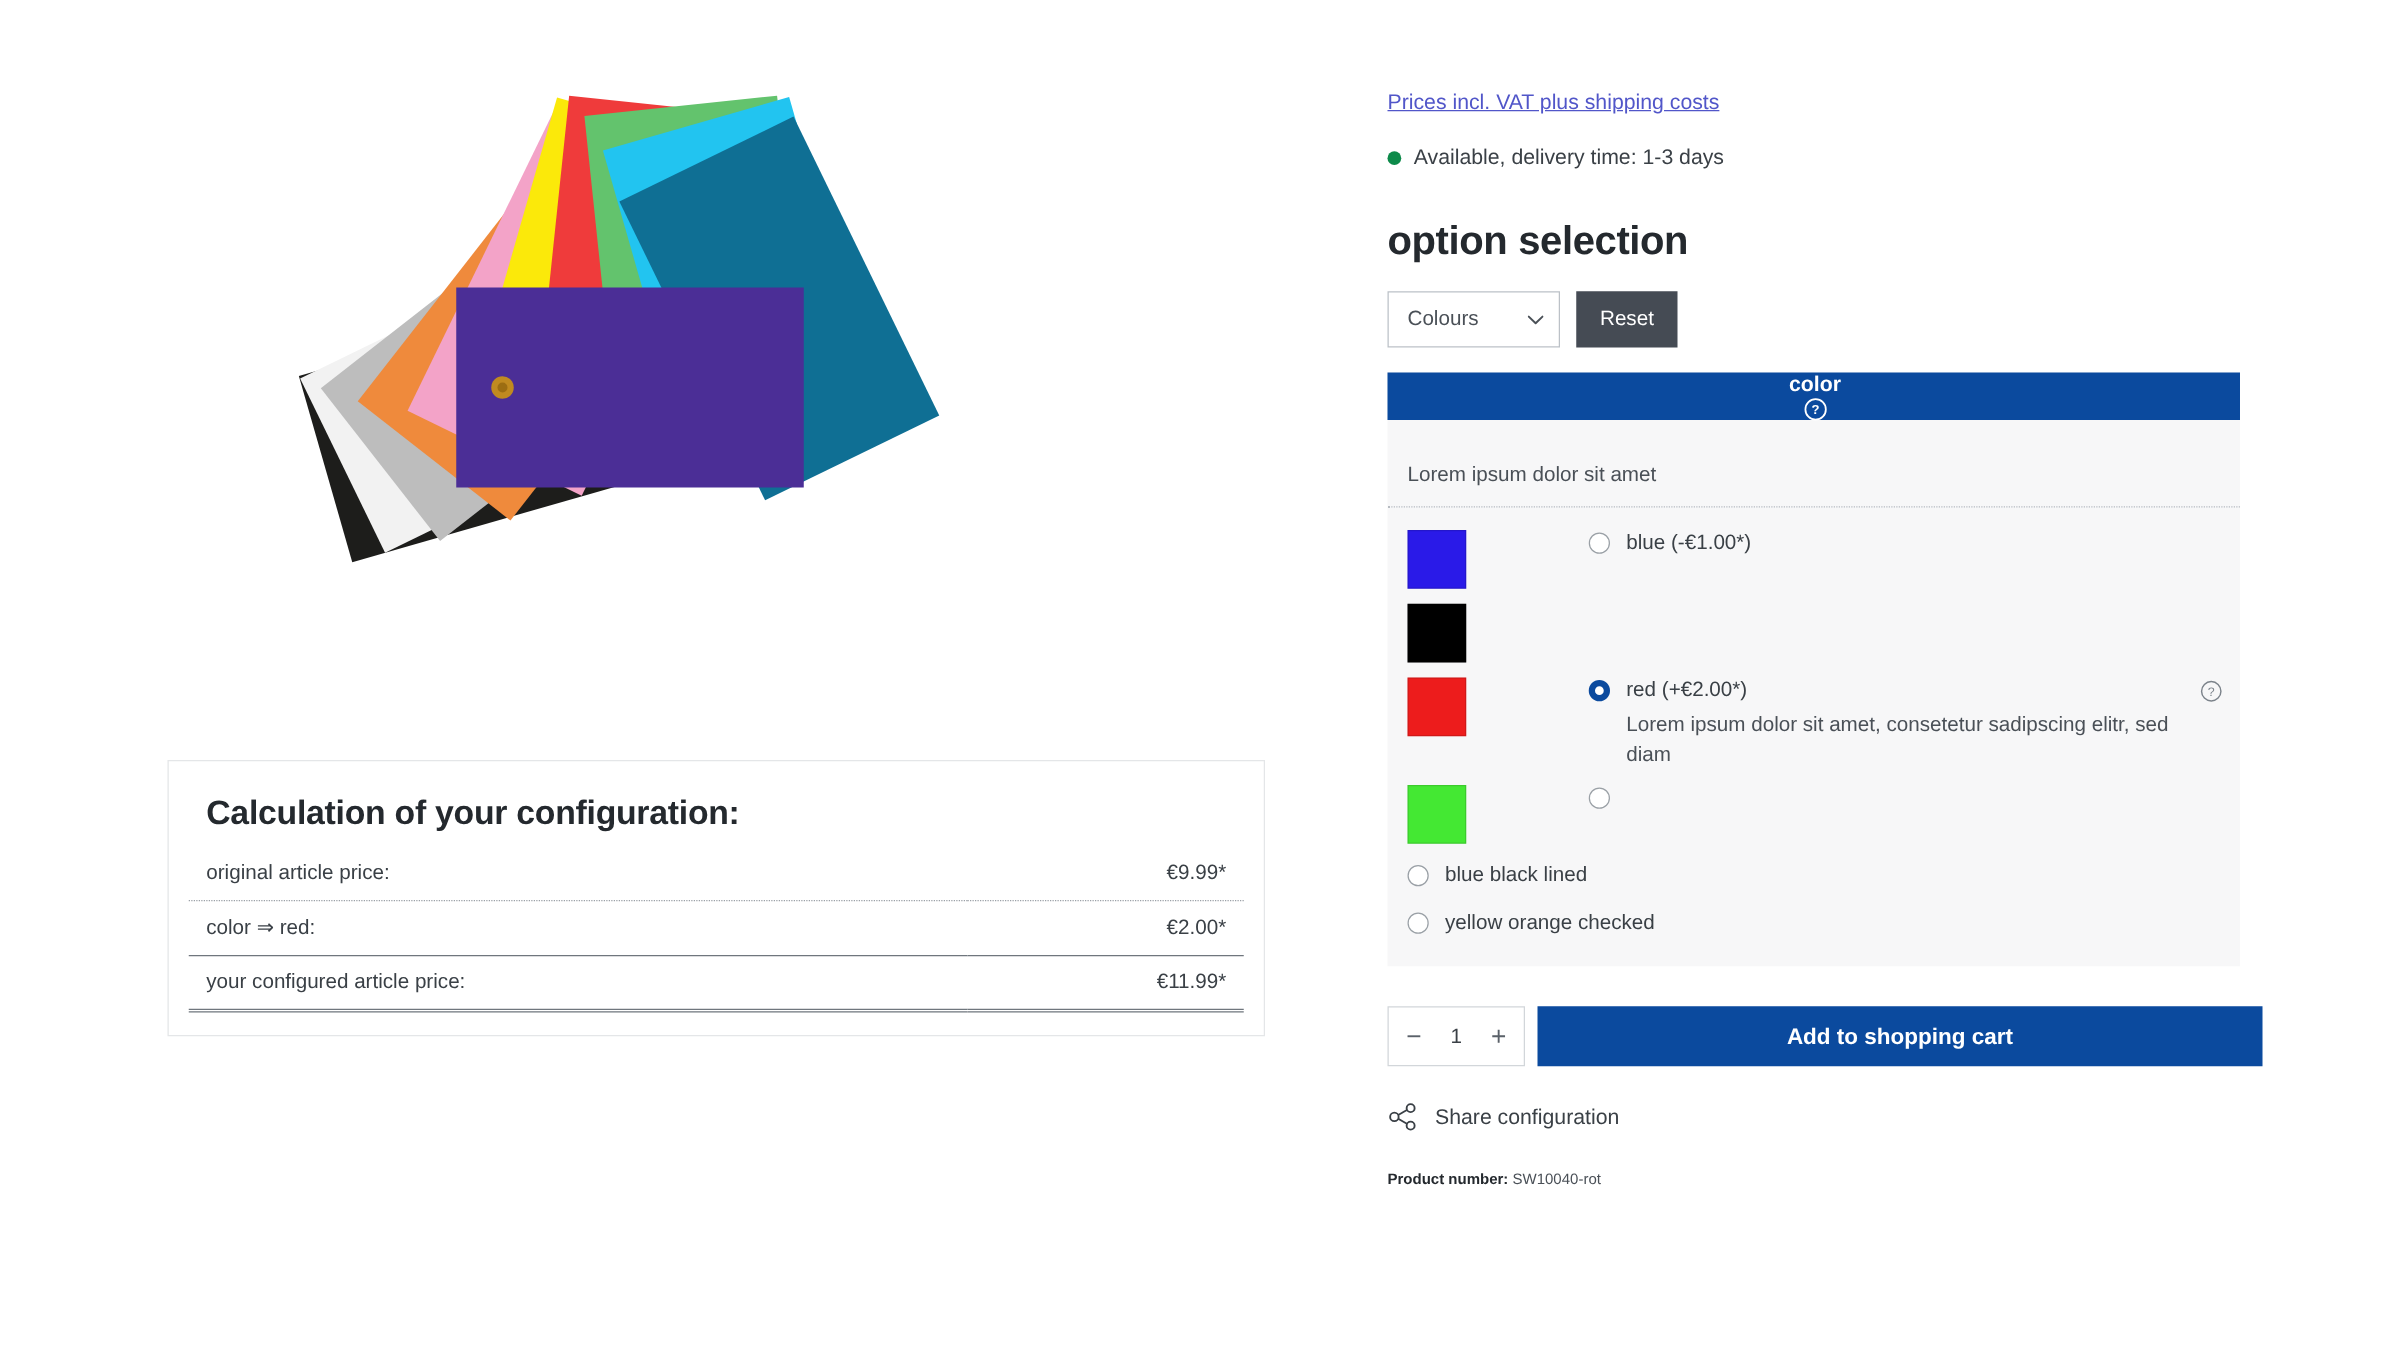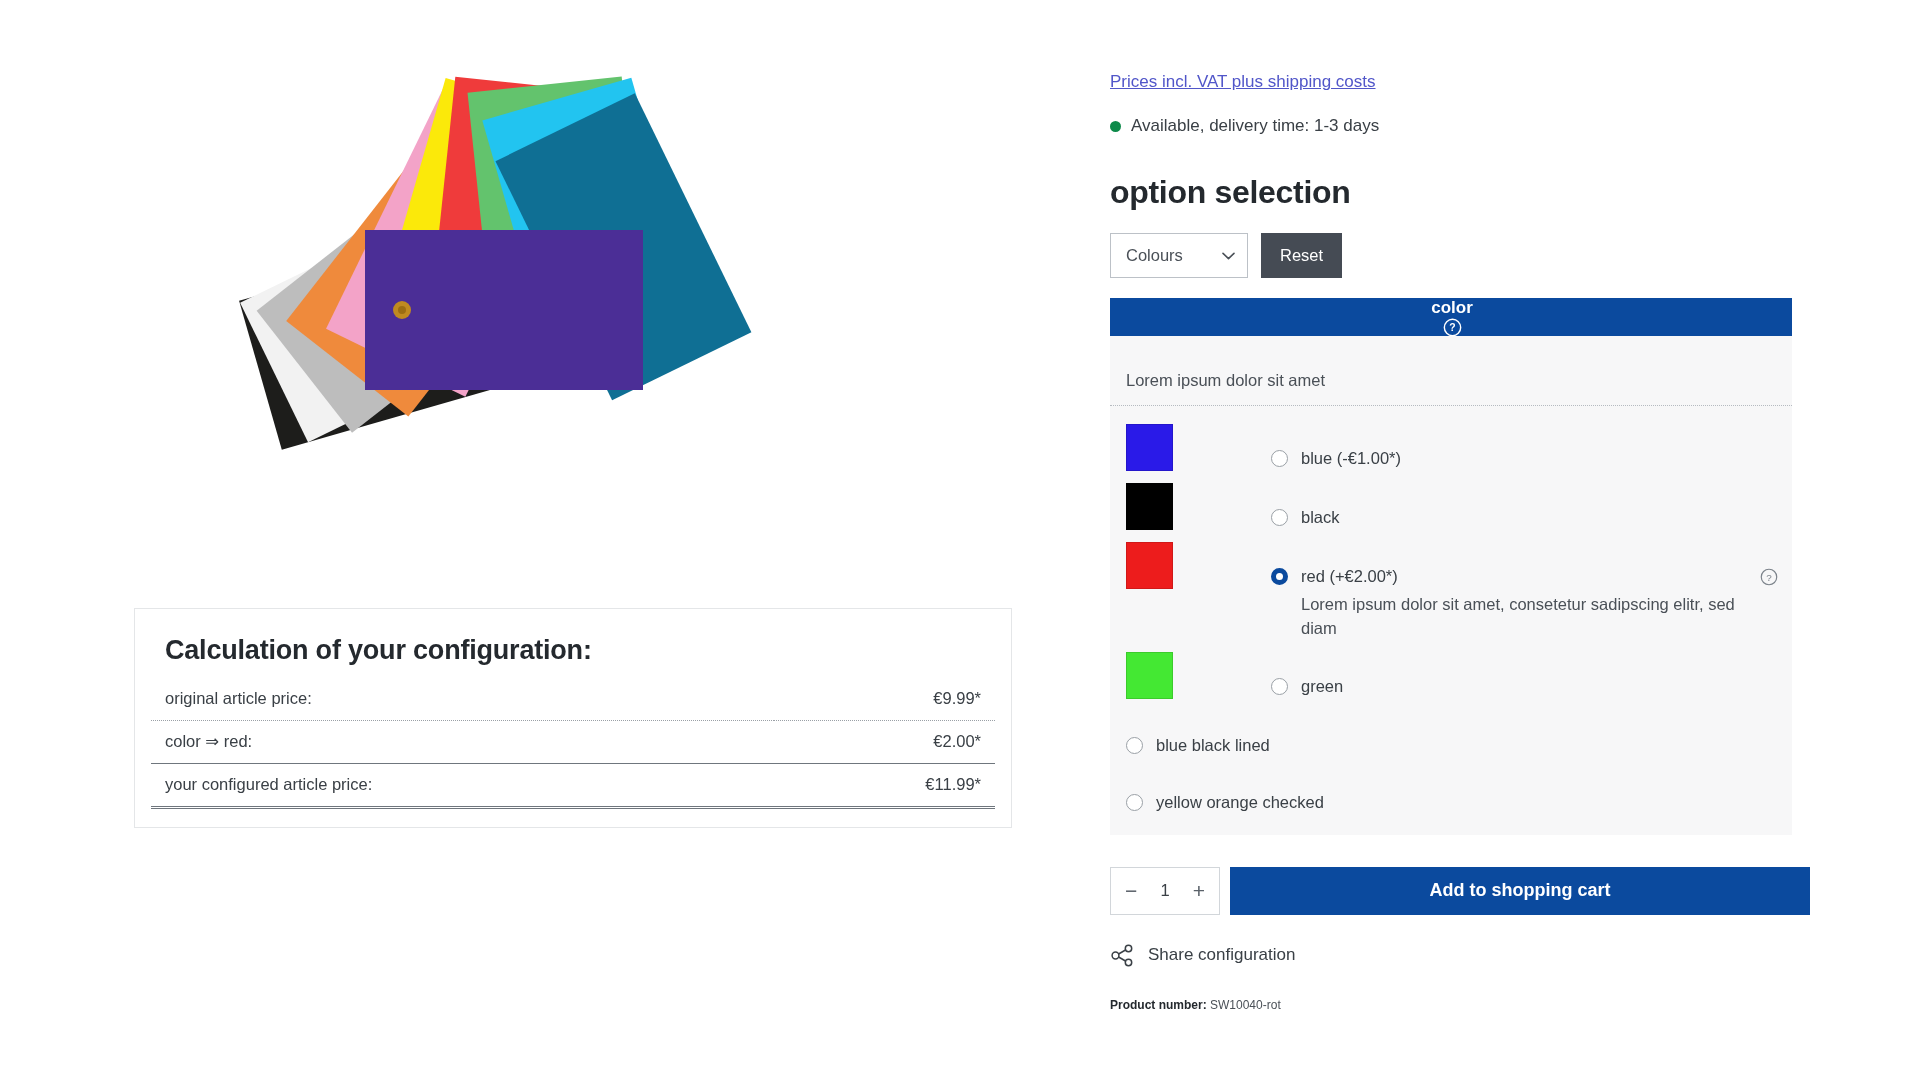--- a/index.html
+++ b/index.html
@@ -91,21 +91,21 @@
   .opt-desc {
     font-size: 16.5px; color: #4a5057;
     padding: 15px 16px 15px 16px;
     border-bottom: 1px dotted #b6bbc1;
     margin-top: 20px;
   }
   .opt-list { padding: 12px 0 16px 0; }
 
   .opt-row { display: flex; align-items: flex-start; padding: 6px 14px 6px 16px; min-height: 46px; }
   .swatch { width: 47px; height: 47px; flex: none; border: 1px solid rgba(0,0,0,0.12); }
-  .opt-body { display: flex; flex: 1; align-items: flex-start; padding-left: 98px; margin-top: 24px; }
+  .opt-body { display: flex; flex: 1; align-items: flex-start; padding-left: 98px; }
   .opt-row.noswatch .opt-body { padding-left: 0; }
   .opt-row.noswatch { min-height: 38px; align-items: center; }
 
   .radio {
     width: 17px; height: 17px; border-radius: 50%;
     border: 1.6px solid #9aa0a6; background: #fff;
     flex: none; margin-top: 2px; margin-right: 13px; cursor: pointer;
     position: relative;
   }
   .radio.checked { border: 5px solid #0b4a9e; }
@@ -227,26 +227,20 @@
           <div class="opt-body">
             <span class="radio"></span>
             <div class="opt-texts">
               <div class="opt-label">blue (-€1.00*)</div>
             </div>
           </div>
         </div>
 
         <div class="opt-row">
           <span class="swatch" style="background:#000000"></span>
-          <div class="opt-body">
-            <span class="radio"></span>
-            <div class="opt-texts">
-              <div class="opt-label">black</div>
-            </div>
-          </div>
         </div>
 
         <div class="opt-row">
           <span class="swatch" style="background:#ed1c1c"></span>
           <div class="opt-body">
             <span class="radio checked"></span>
             <div class="opt-texts">
               <div class="opt-label">red (+€2.00*)</div>
               <div class="opt-sub">Lorem ipsum dolor sit amet, consetetur sadipscing elitr, sed diam</div>
             </div>
@@ -254,23 +248,20 @@
               <circle cx="10" cy="10" r="8.6" fill="none" stroke="#7c838b" stroke-width="1.3"></circle>
               <text x="10" y="14.2" font-size="11" font-family="Liberation Sans, sans-serif" fill="#7c838b" text-anchor="middle">?</text>
             </svg>
           </div>
         </div>
 
         <div class="opt-row">
           <span class="swatch" style="background:#44e833"></span>
           <div class="opt-body">
             <span class="radio"></span>
-            <div class="opt-texts">
-              <div class="opt-label">green</div>
-            </div>
           </div>
         </div>
 
         <div class="opt-row noswatch">
           <div class="opt-body">
             <span class="radio"></span>
             <div class="opt-texts">
               <div class="opt-label">blue black lined</div>
             </div>
           </div>

